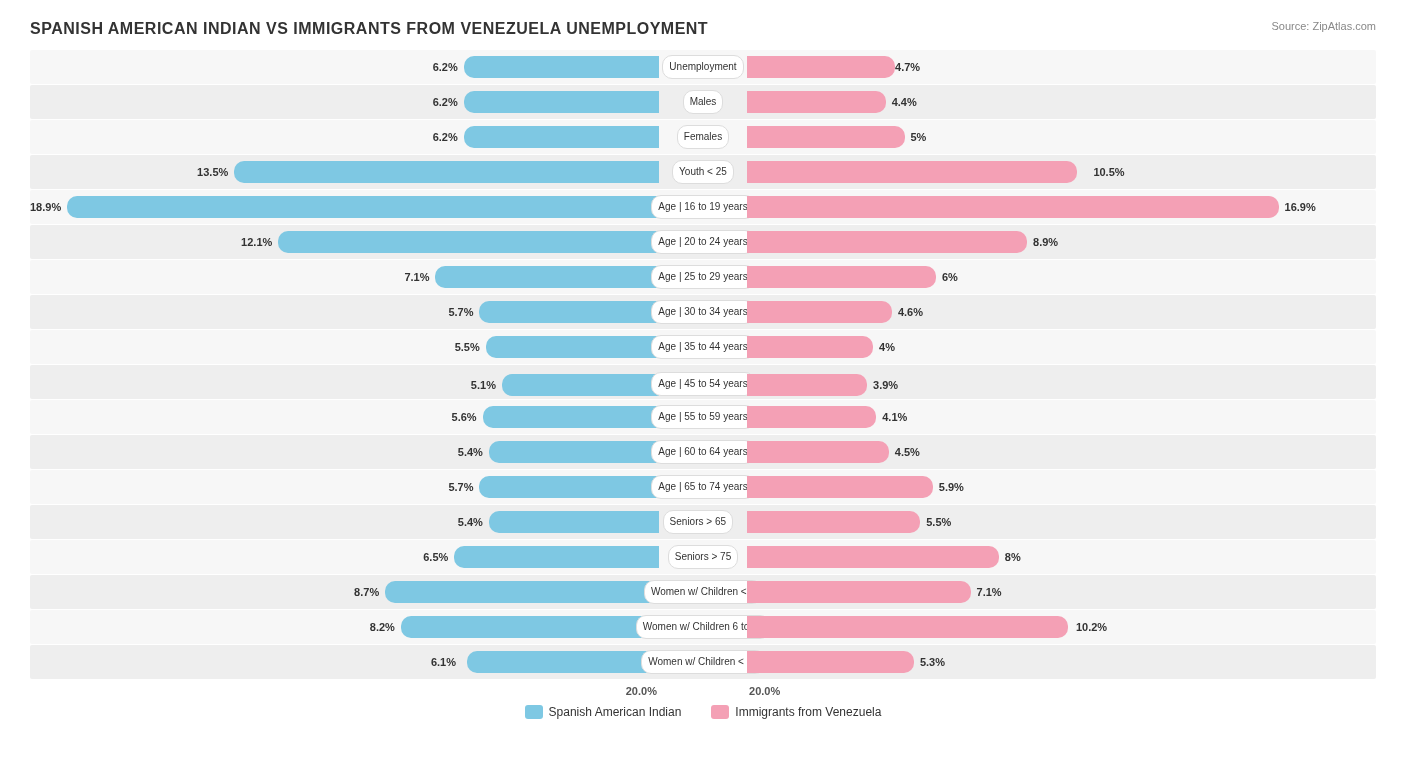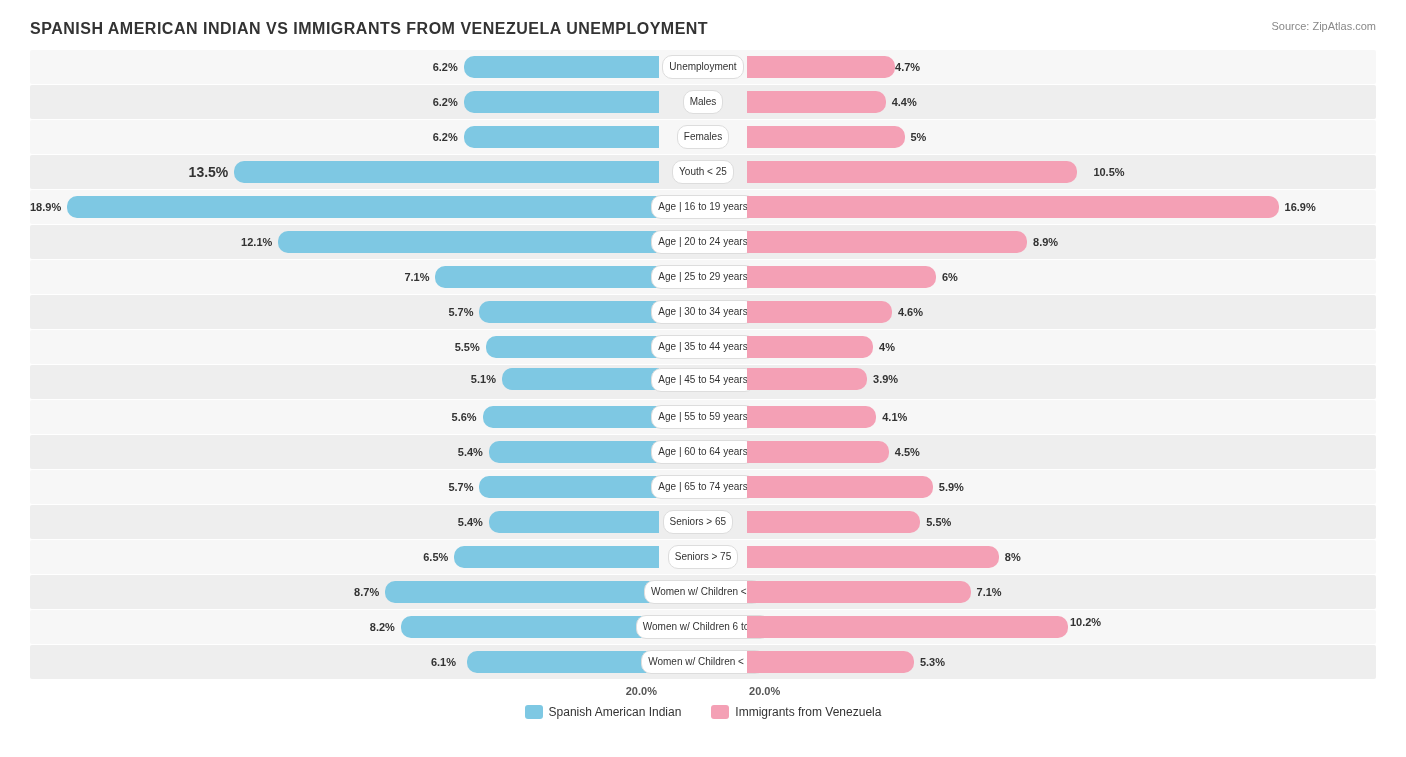--- a/index.html
+++ b/index.html
@@ -117,21 +117,21 @@
         <div style="width: 6%; display: flex; justify-content: center; align-items: center; flex-shrink: 0;">
           <div style="background: rgb(255, 255, 255); border-radius: 10px; padding: 2px 6px; font-size: 10px; color: rgb(51, 51, 51); white-space: nowrap; border: 1px solid rgb(221, 221, 221); text-align: center; line-height: 18px;">Females</div>
         </div>
         <div style="width: 47%; display: flex; align-items: center; justify-content: flex-start; padding-left: 4px; gap: 6px;">
           <div style="height: 22px; width: 25%; background: rgb(244, 160, 181); border-radius: 0px 10px 10px 0px; min-width: 2px;"></div>
           <span style="font-size: 11px; color: rgb(51, 51, 51); font-weight: 600; white-space: nowrap; min-width: 30px;">5%</span>
         </div>
       </div>
       <div style="display: flex; align-items: center; min-height: 34px; padding: 3px 0px; background: rgb(238, 238, 238); margin-bottom: 1px; border-radius: 2px;">
         <div style="width: 47%; display: flex; align-items: center; justify-content: flex-end; padding-right: 4px; gap: 6px;">
-          <span style="font-size: 14px; color: rgb(51, 51, 51); font-weight: 600; white-space: nowrap; min-width: 30px; text-align: right;">13.5%</span>
+          <span style="font-size: 11px; color: rgb(51, 51, 51); font-weight: 600; white-space: nowrap; min-width: 30px; text-align: right;">13.5%</span>
           <div style="height: 22px; width: 67.5%; background: rgb(126, 200, 227); border-radius: 10px 0px 0px 10px; min-width: 2px;"></div>
         </div>
         <div style="width: 6%; display: flex; justify-content: center; align-items: center; flex-shrink: 0;">
           <div style="background: rgb(255, 255, 255); border-radius: 10px; padding: 2px 6px; font-size: 10px; color: rgb(51, 51, 51); white-space: nowrap; border: 1px solid rgb(221, 221, 221); text-align: center; line-height: 18px;">Youth &lt; 25</div>
         </div>
         <div style="width: 47%; display: flex; align-items: center; justify-content: flex-start; padding-left: 4px; gap: 16px;">
           <div style="height: 22px; width: 52.5%; background: rgb(244, 160, 181); border-radius: 0px 10px 10px 0px; min-width: 2px;"></div>
           <span style="font-size: 11px; color: rgb(51, 51, 51); font-weight: 600; white-space: nowrap; min-width: 30px;">10.5%</span>
         </div>
       </div>
@@ -193,21 +193,21 @@
           <div style="height: 22px; width: 27.5%; background: rgb(126, 200, 227); border-radius: 10px 0px 0px 10px; min-width: 2px;"></div>
         </div>
         <div style="width: 6%; display: flex; justify-content: center; align-items: center; flex-shrink: 0;">
           <div style="background: rgb(255, 255, 255); border-radius: 10px; padding: 2px 6px; font-size: 10px; color: rgb(51, 51, 51); white-space: nowrap; border: 1px solid rgb(221, 221, 221); text-align: center; line-height: 18px;">Age | 35 to 44 years</div>
         </div>
         <div style="width: 47%; display: flex; align-items: center; justify-content: flex-start; padding-left: 4px; gap: 6px;">
           <div style="height: 22px; width: 20%; background: rgb(244, 160, 181); border-radius: 0px 10px 10px 0px; min-width: 2px;"></div>
           <span style="font-size: 11px; color: rgb(51, 51, 51); font-weight: 600; white-space: nowrap; min-width: 30px;">4%</span>
         </div>
       </div>
-      <div style="display: flex; align-items: flex-start; min-height: 34px; padding: 3px 12px; background: rgb(238, 238, 238); margin-bottom: 1px; border-radius: 2px;">
+      <div style="display: flex; align-items: flex-end; min-height: 34px; padding: 3px 12px; background: rgb(238, 238, 238); margin-bottom: 1px; border-radius: 2px;">
         <div style="width: 47%; display: flex; align-items: center; justify-content: flex-end; padding-right: 4px; gap: 6px;">
           <span style="font-size: 11px; color: rgb(51, 51, 51); font-weight: 600; white-space: nowrap; min-width: 30px; text-align: right;">5.1%</span>
           <div style="height: 22px; width: 25.5%; background: rgb(126, 200, 227); border-radius: 10px 0px 0px 10px; min-width: 2px;"></div>
         </div>
         <div style="width: 6%; display: flex; justify-content: center; align-items: center; flex-shrink: 0;">
           <div style="background: rgb(255, 255, 255); border-radius: 10px; padding: 2px 6px; font-size: 10px; color: rgb(51, 51, 51); white-space: nowrap; border: 1px solid rgb(221, 221, 221); text-align: center; line-height: 18px;">Age | 45 to 54 years</div>
         </div>
         <div style="width: 47%; display: flex; align-items: center; justify-content: flex-start; padding-left: 4px; gap: 6px;">
           <div style="height: 22px; width: 19.5%; background: rgb(244, 160, 181); border-radius: 0px 10px 10px 0px; min-width: 2px;"></div>
           <span style="font-size: 11px; color: rgb(51, 51, 51); font-weight: 600; white-space: nowrap; min-width: 30px;">3.9%</span>
@@ -292,21 +292,21 @@
         </div>
       </div>
       <div style="display: flex; align-items: center; min-height: 34px; padding: 3px 0px; background: rgb(247, 247, 247); margin-bottom: 1px; border-radius: 2px;">
         <div style="width: 47%; display: flex; align-items: center; justify-content: flex-end; padding-right: 4px; gap: 6px;">
           <span style="font-size: 11px; color: rgb(51, 51, 51); font-weight: 600; white-space: nowrap; min-width: 30px; text-align: right;">8.2%</span>
           <div style="height: 22px; width: 41%; background: rgb(126, 200, 227); border-radius: 10px 0px 0px 10px; min-width: 2px;"></div>
         </div>
         <div style="width: 6%; display: flex; justify-content: center; align-items: center; flex-shrink: 0;">
           <div style="background: rgb(255, 255, 255); border-radius: 10px; padding: 2px 6px; font-size: 10px; color: rgb(51, 51, 51); white-space: nowrap; border: 1px solid rgb(221, 221, 221); text-align: center; line-height: 18px;">Women w/ Children 6 to 17</div>
         </div>
-        <div style="width: 47%; display: flex; justify-content: flex-start; padding-left: 4px; gap: 2px;">
+        <div style="width: 47%; display: flex; align-items: center; justify-content: flex-start; padding-left: 4px; gap: 8px;">
           <div style="height: 22px; width: 51%; background: rgb(244, 160, 181); border-radius: 0px 10px 10px 0px; min-width: 2px;"></div>
           <span style="font-size: 11px; color: rgb(51, 51, 51); font-weight: 600; white-space: nowrap; min-width: 30px;">10.2%</span>
         </div>
       </div>
       <div style="display: flex; align-items: center; min-height: 34px; padding: 3px 0px; background: rgb(238, 238, 238); margin-bottom: 1px; border-radius: 2px;">
         <div style="width: 47%; display: flex; align-items: center; justify-content: flex-end; padding-right: 4px; gap: 6px;">
           <span style="font-size: 11px; color: rgb(51, 51, 51); font-weight: 600; white-space: nowrap; min-width: 30px; text-align: left;">6.1%</span>
           <div style="height: 22px; width: 30.5%; background: rgb(126, 200, 227); border-radius: 10px 0px 0px 10px; min-width: 2px;"></div>
         </div>
         <div style="width: 6%; display: flex; justify-content: center; align-items: center; flex-shrink: 0;">

